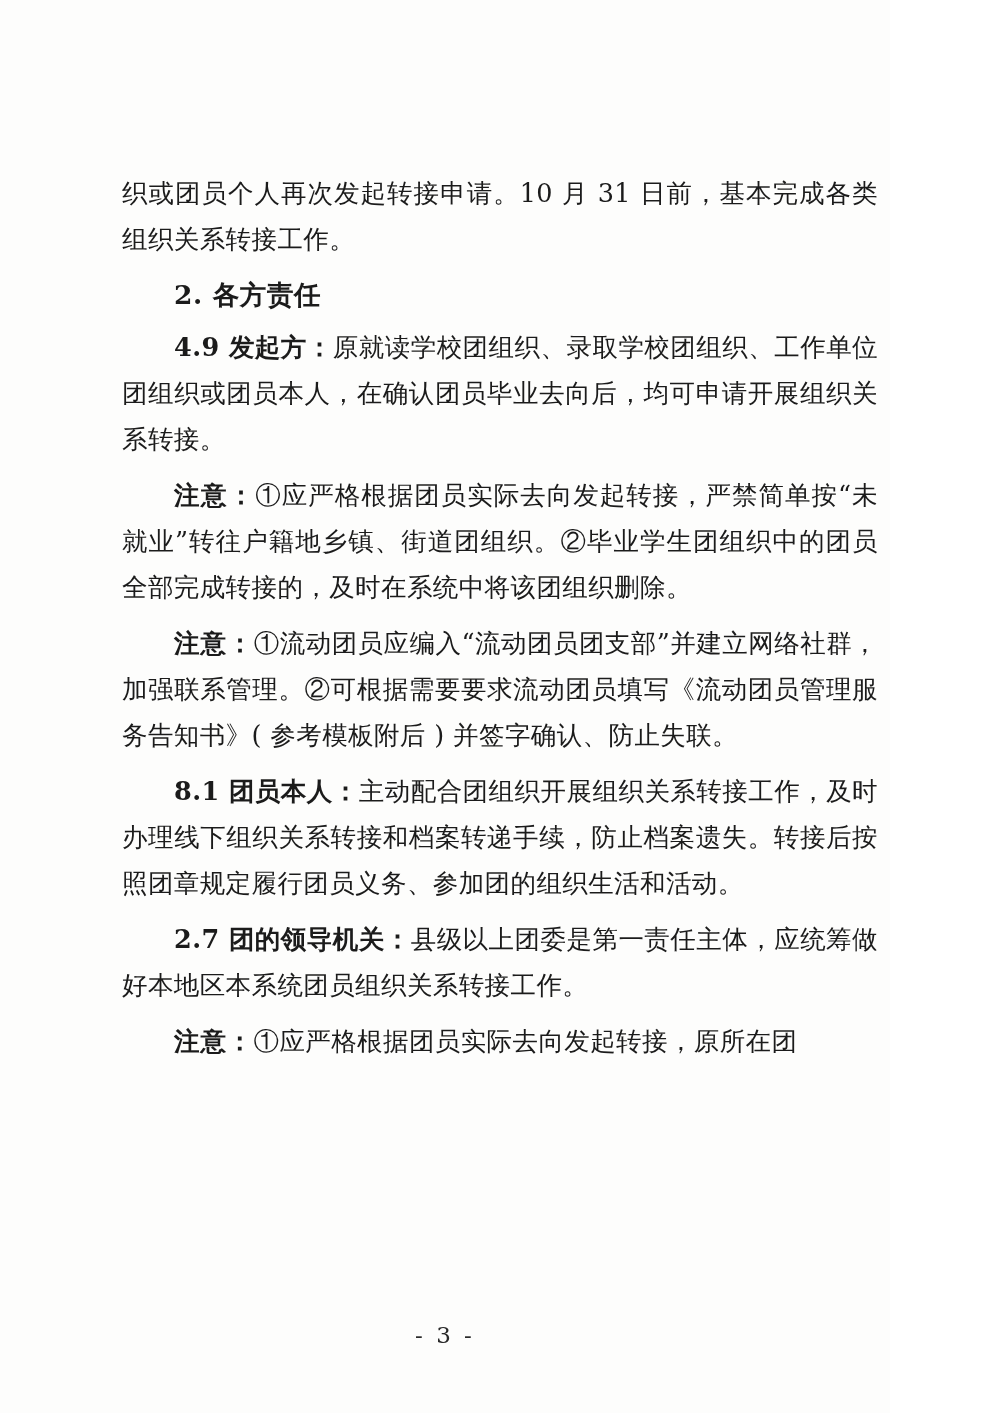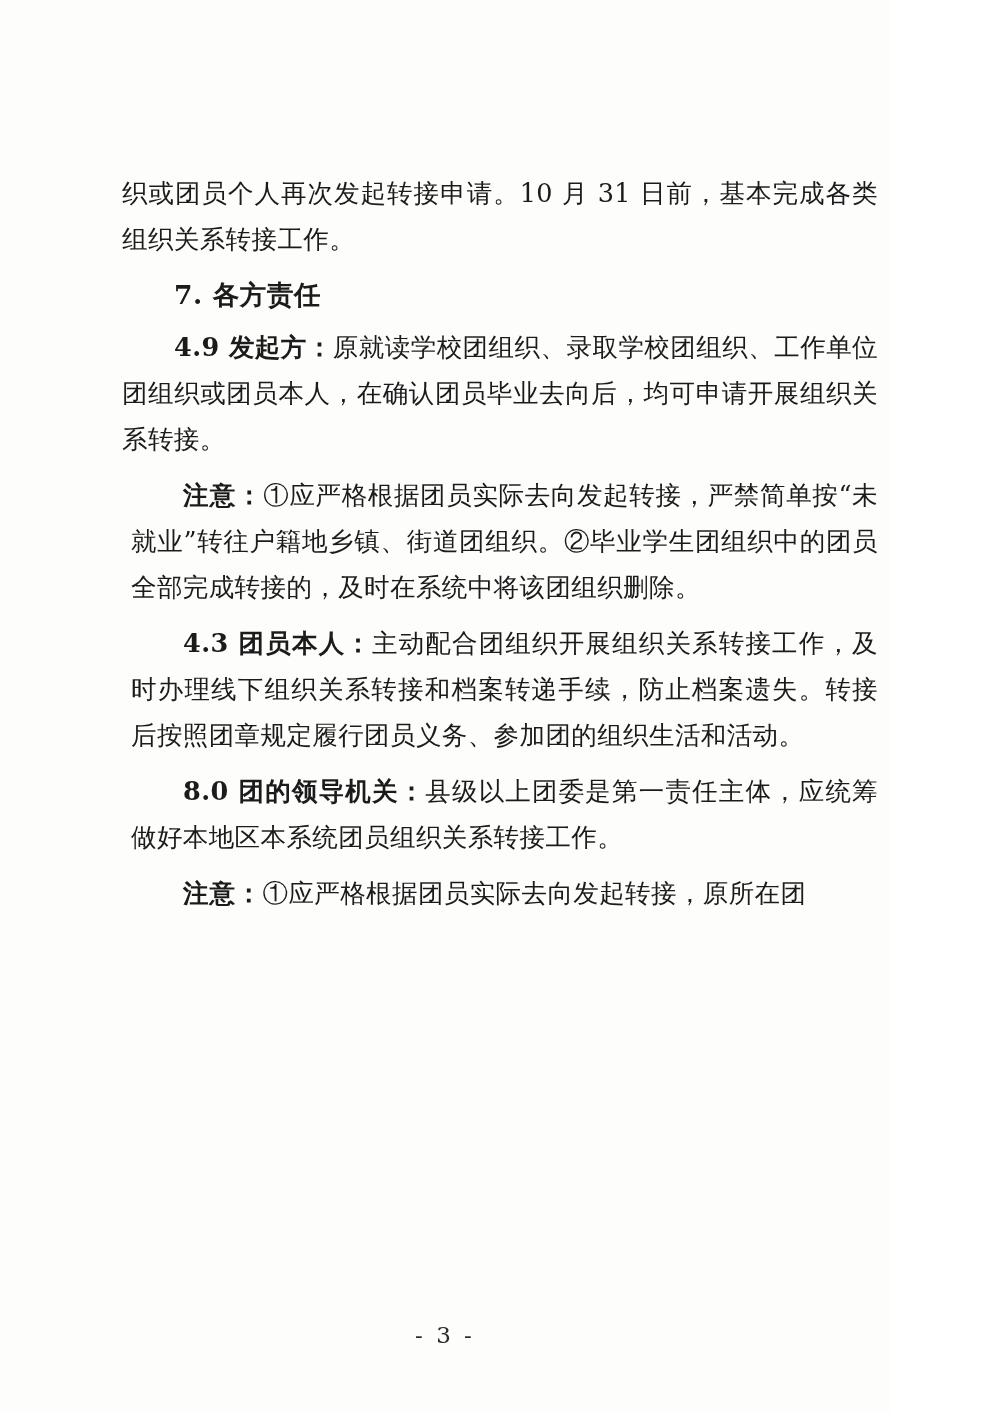--- a/index.html
+++ b/index.html
@@ -45,21 +45,20 @@
   }
   .lead {
     font-weight: bold;
   }
   .note-lead {
     font-weight: bold;
     letter-spacing: 1px;
   }
   .gap-top {
     margin-top: 10px;
-    margin-left: 9px;
   }
   .footer {
     position: absolute;
     left: 0;
     right: 0;
     top: 1322px;
     text-align: center;
     font-size: 23px;
     letter-spacing: 3px;
     color: #2a2a2a;
@@ -70,31 +69,32 @@
 <body>
 
 <div class="page">
   <div class="content">
 
     <p class="para">
       <span>织或团员个人再次发起转接申请。10 月 31 日前，基本完成各类组织关系转接工作。</span>
     </p>
 
     <p class="heading">
-      <span>7. 各方责任</span>
+      <span>2. 各方责任</span>
     </p>
 
     <p class="para indent"><span class="lead">4.9 发起方：</span><span>原就读学校团组织、录取学校团组织、工作单位团组织或团员本人，在确认团员毕业去向后，均可申请开展组织关系转接。</span></p>
 
     <p class="para indent gap-top"><span class="note-lead">注意：</span><span>①应严格根据团员实际去向发起转接，严禁简单按“未就业”转往户籍地乡镇、街道团组织。②毕业学生团组织中的团员全部完成转接的，及时在系统中将该团组织删除。</span></p>
 
 
+    <p class="para indent gap-top"><span class="note-lead">注意：</span><span>①流动团员应编入“流动团员团支部”并建立网络社群，加强联系管理。②可根据需要要求流动团员填写《流动团员管理服务告知书》( 参考模板附后 ) 并签字确认、防止失联。</span></p>
 
-    <p class="para indent gap-top"><span class="lead">4.3 团员本人：</span><span>主动配合团组织开展组织关系转接工作，及时办理线下组织关系转接和档案转递手续，防止档案遗失。转接后按照团章规定履行团员义务、参加团的组织生活和活动。</span></p>
+    <p class="para indent gap-top"><span class="lead">8.1 团员本人：</span><span>主动配合团组织开展组织关系转接工作，及时办理线下组织关系转接和档案转递手续，防止档案遗失。转接后按照团章规定履行团员义务、参加团的组织生活和活动。</span></p>
 
-    <p class="para indent gap-top"><span class="lead">8.0 团的领导机关：</span><span>县级以上团委是第一责任主体，应统筹做好本地区本系统团员组织关系转接工作。</span></p>
+    <p class="para indent gap-top"><span class="lead">2.7 团的领导机关：</span><span>县级以上团委是第一责任主体，应统筹做好本地区本系统团员组织关系转接工作。</span></p>
 
     <p class="para indent gap-top"><span class="note-lead">注意：</span><span>①应严格根据团员实际去向发起转接，原所在团</span></p>
 
   </div>
 
   <div class="footer">- 3 -</div>
 </div>
 
 </body></html>

